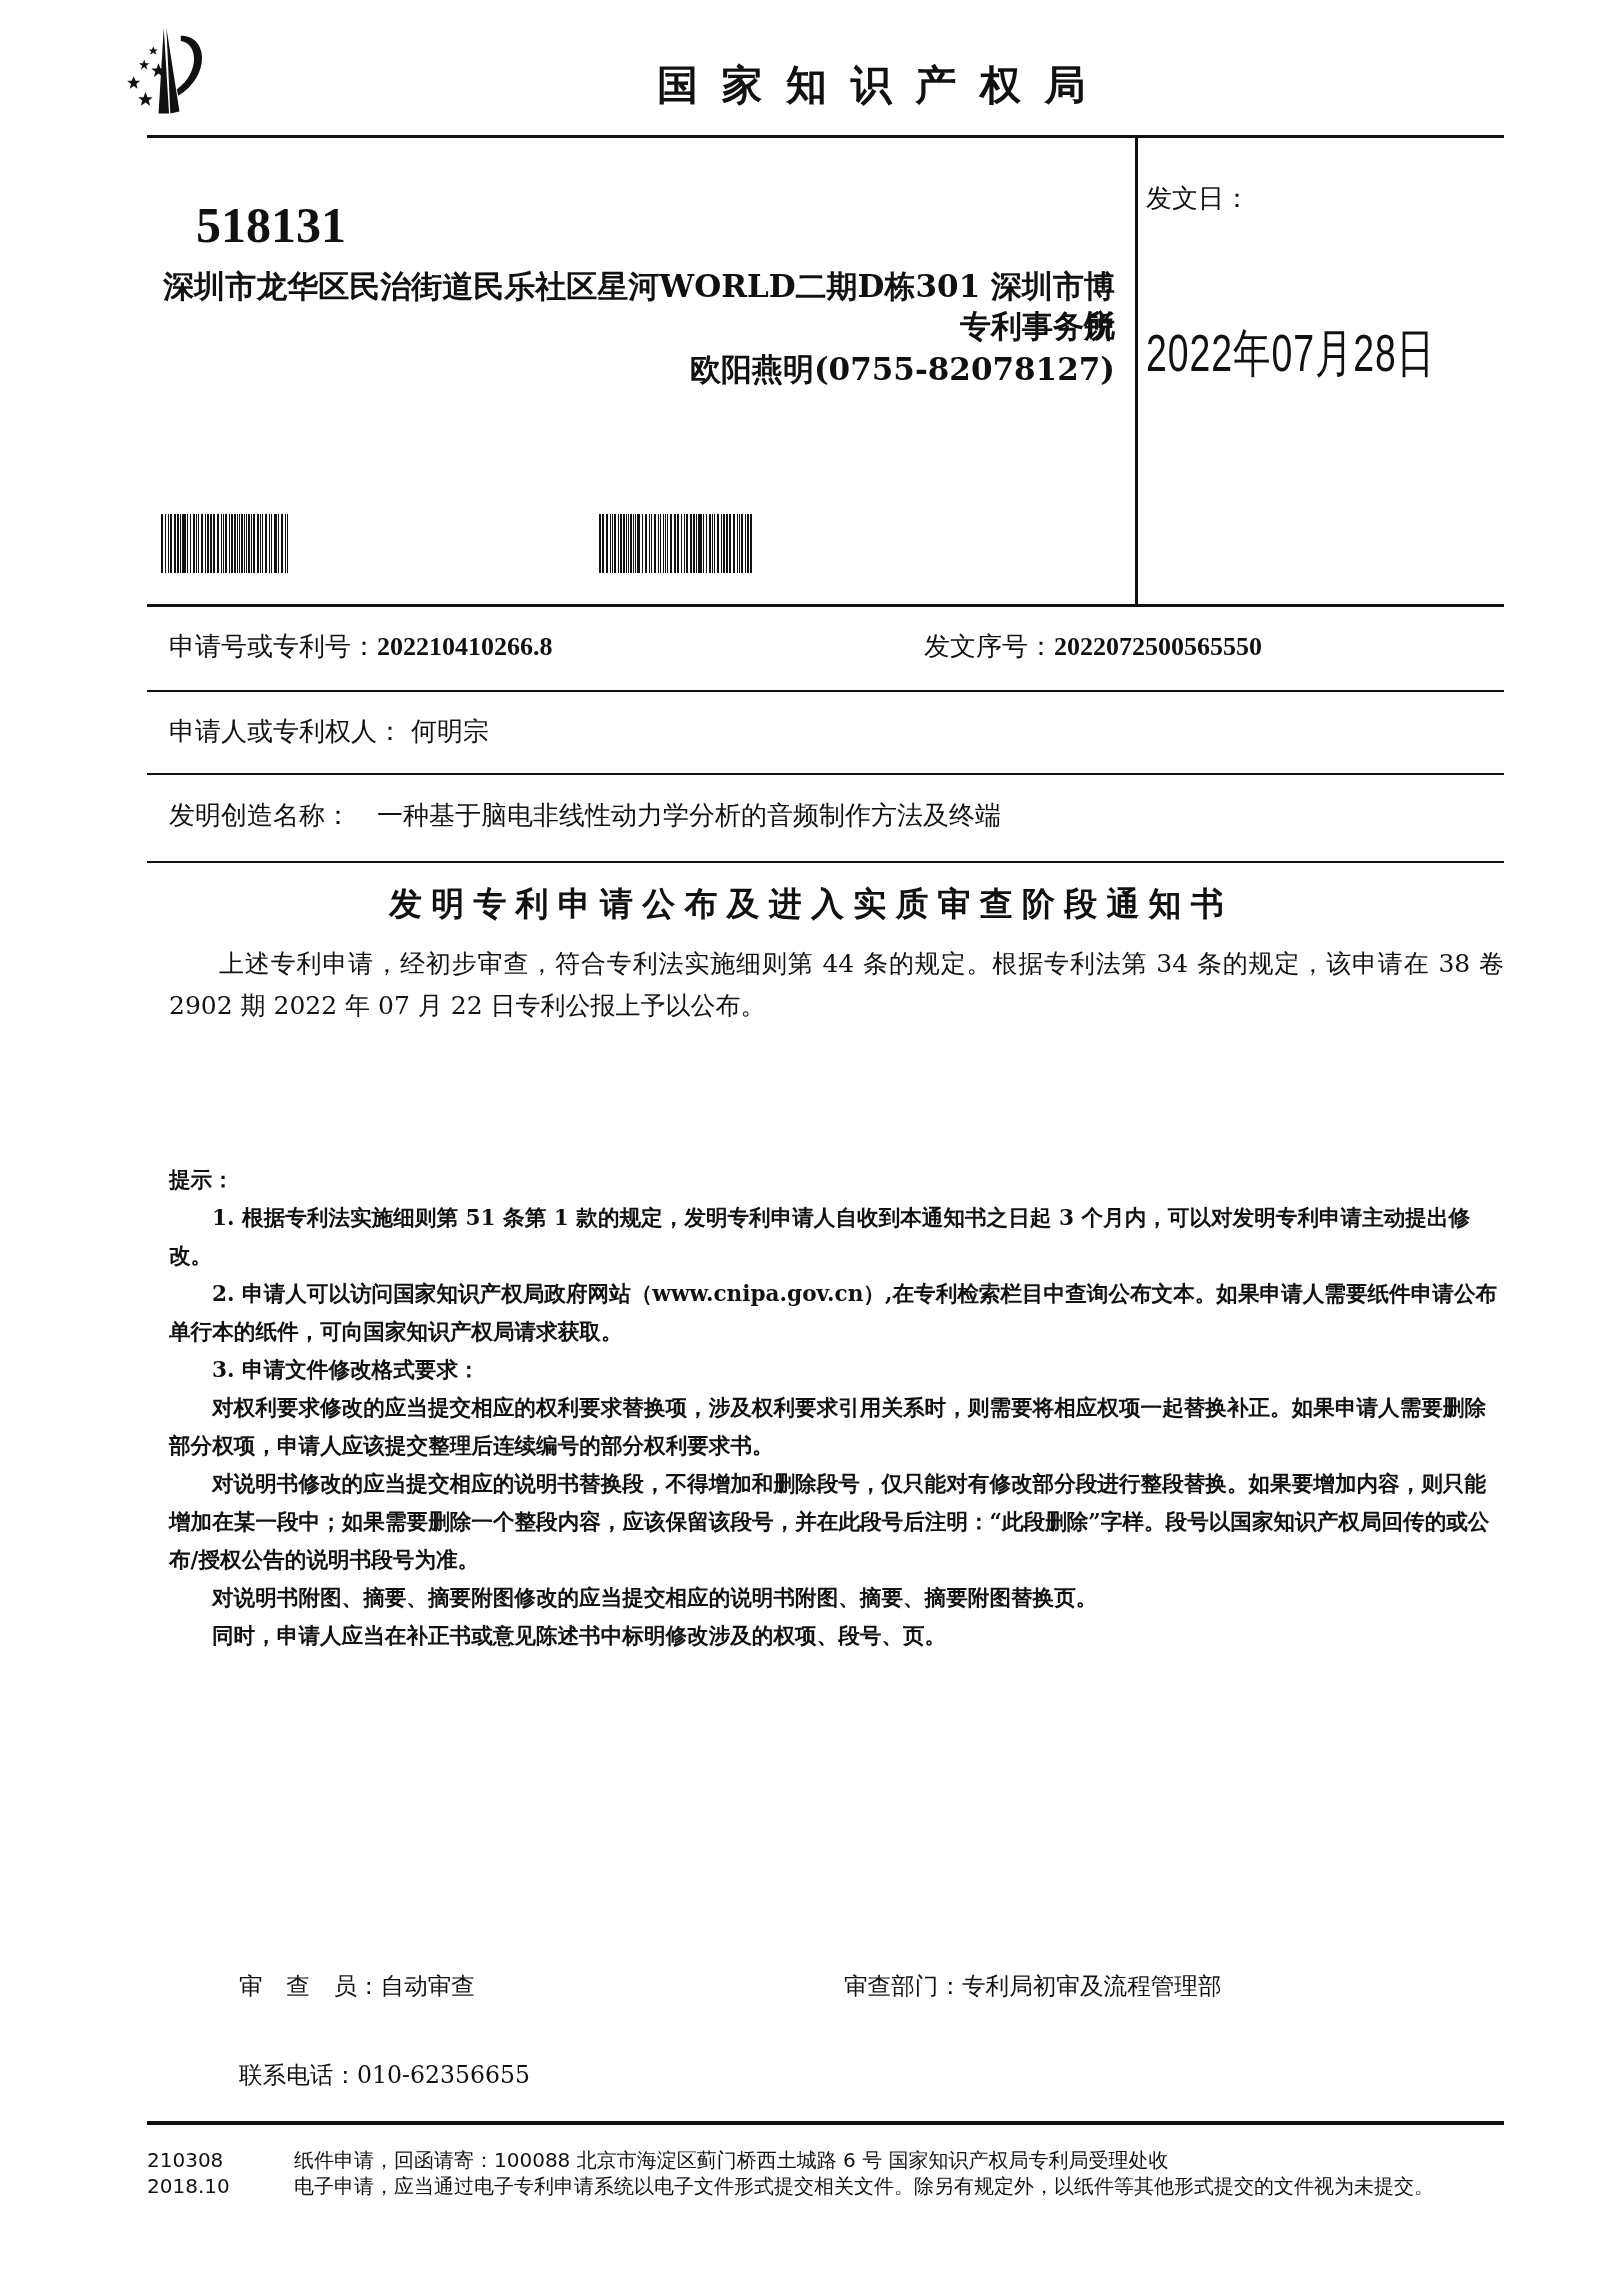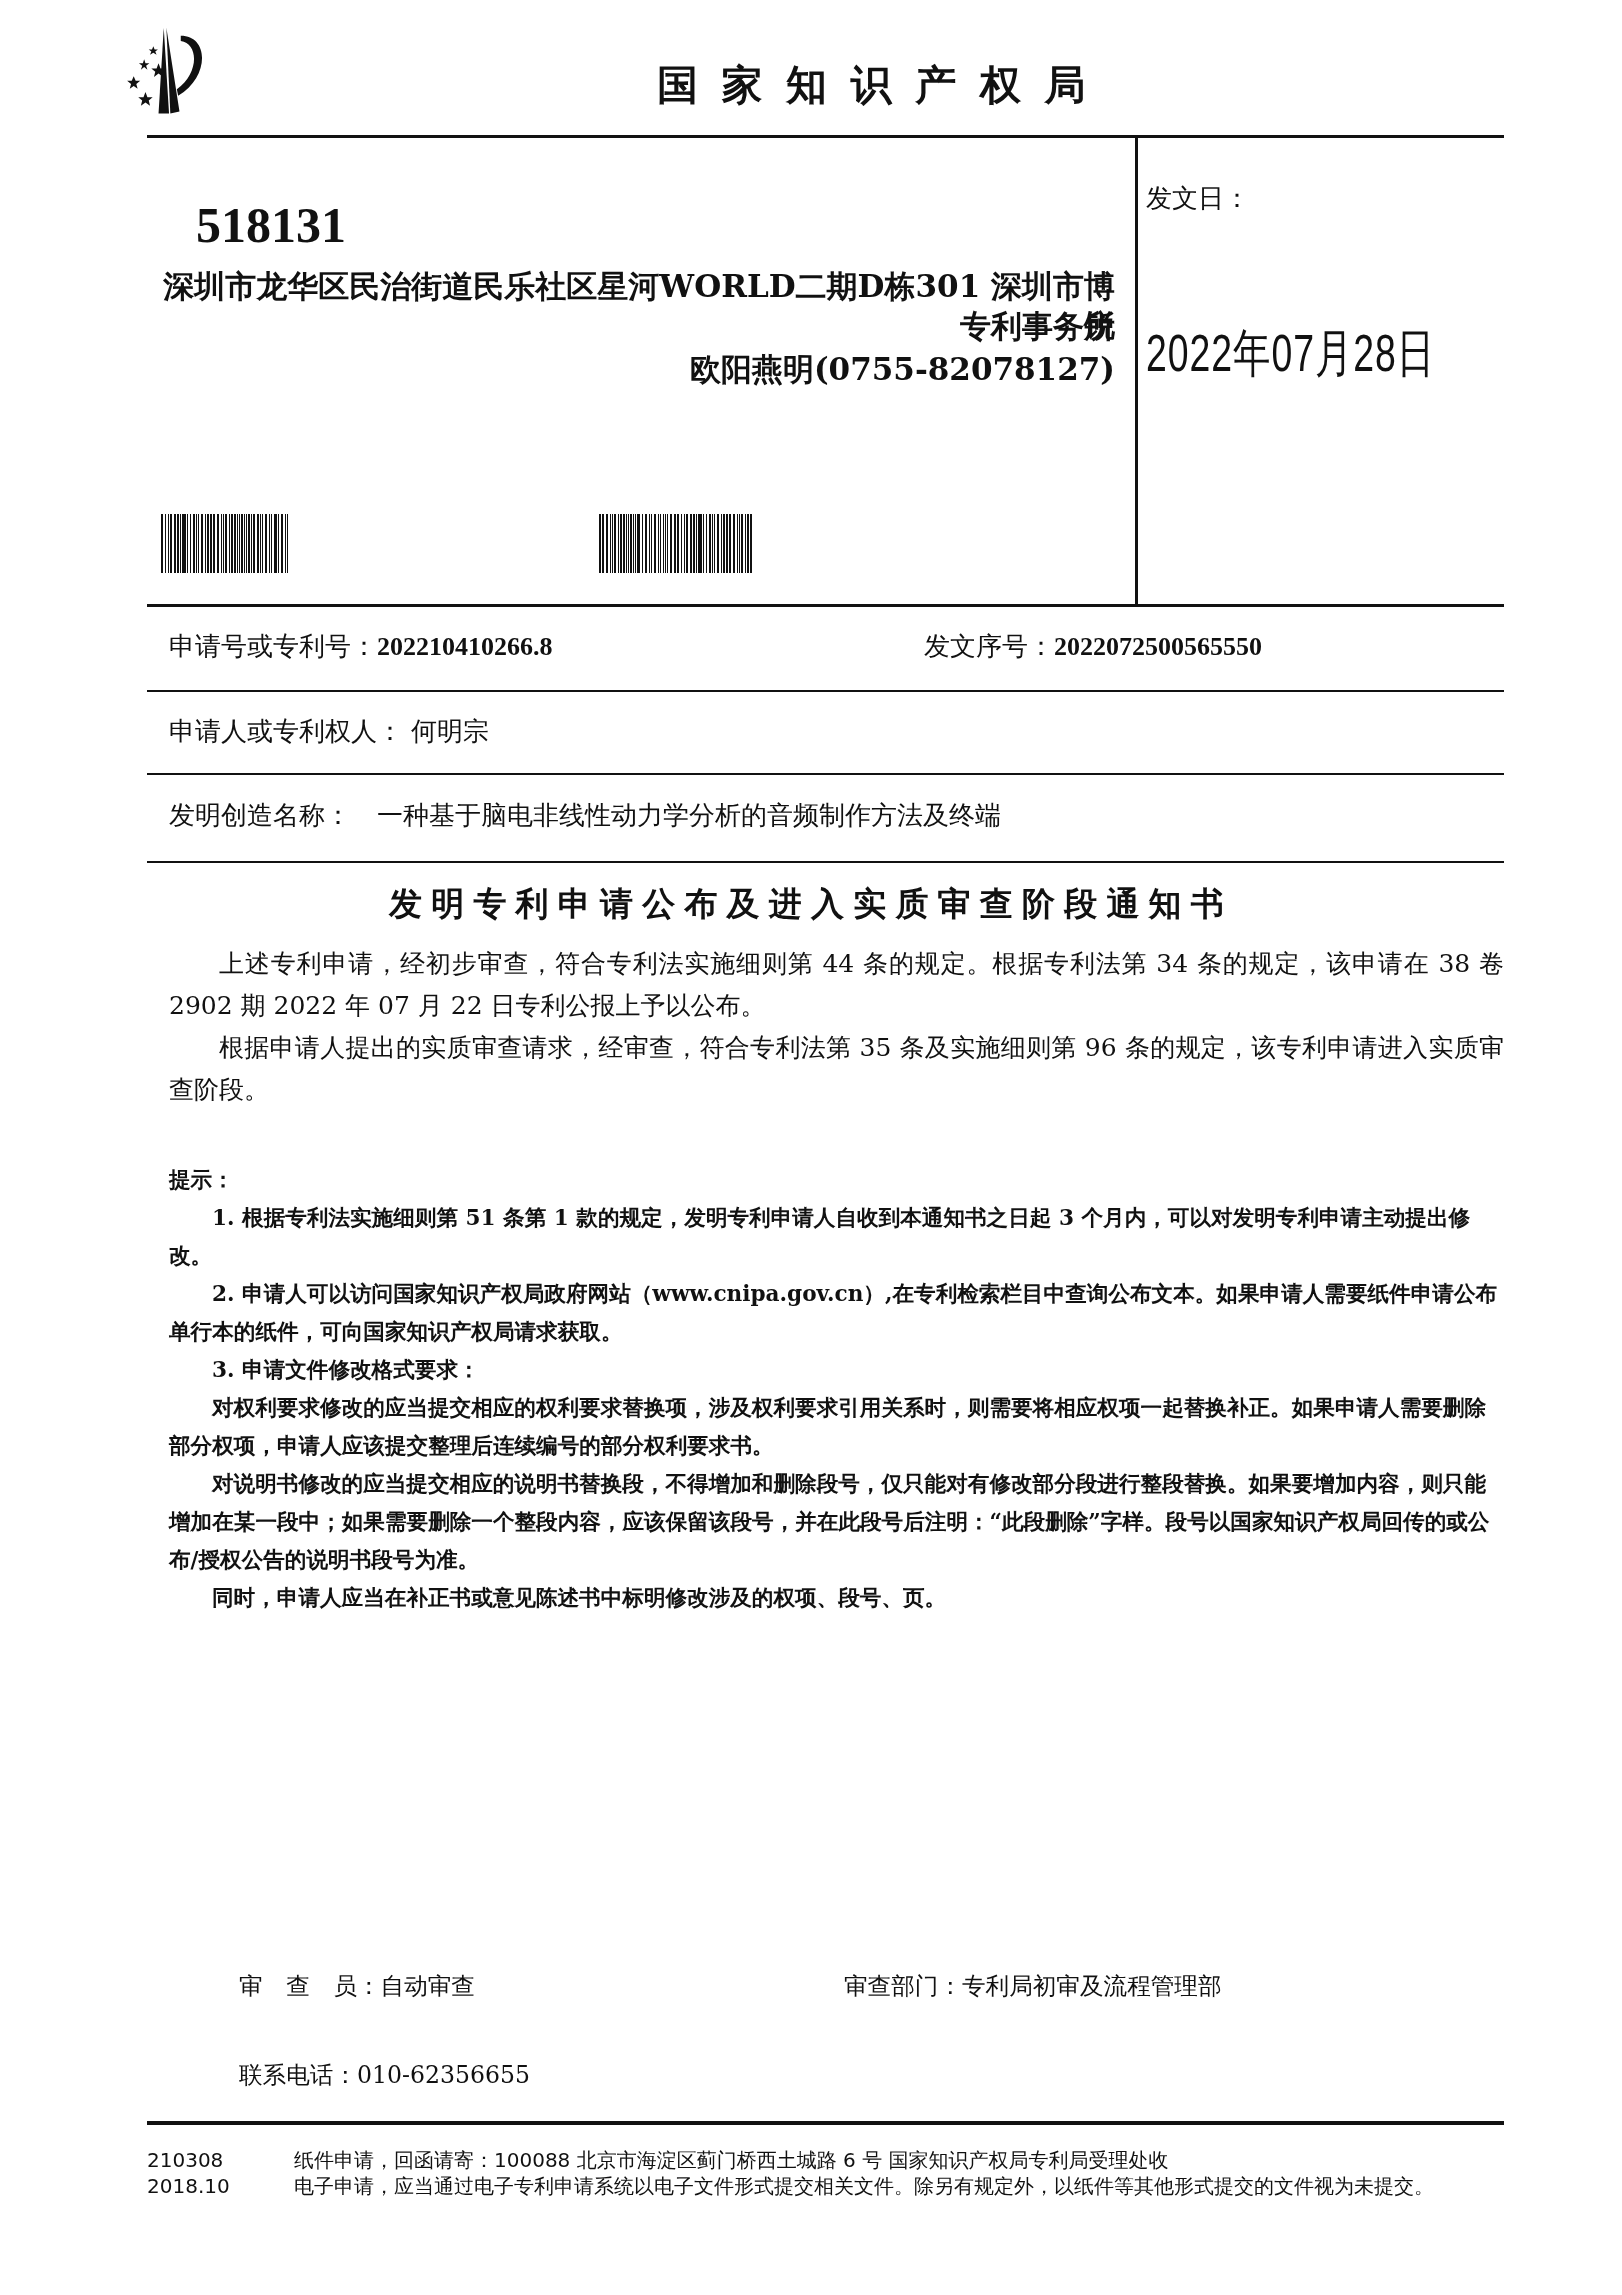--- a/index.html
+++ b/index.html
@@ -184,30 +184,30 @@
 <div class="abs field" style="top:714px;">
   <span>申请人或专利权人：</span><span style="margin-left:7.9px;">何明宗</span>
 </div>
 <div class="abs field" style="top:798px;">
   <span>发明创造名称：</span><span style="margin-left:26px;">一种基于脑电非线性动力学分析的音频制作方法及终端</span>
 </div>
 
 <div class="abs notice-title">发明专利申请公布及进入实质审查阶段通知书</div>
 <div class="abs body-text" style="top:943px;">
   <p>上述专利申请，经初步审查，符合专利法实施细则第 44 条的规定。根据专利法第 34 条的规定，该申请在 38 卷 2902 期 2022 年 07 月 22 日专利公报上予以公布。</p>
-  <p>根据申请人提出的实质审查请求，经审查，符合专利法第 35 条及实施细则第 96 条的规定，该专利申请进入实质审查阶段。</p>
 </div>
 
 <div class="abs hints" style="top:1161px;font-weight:bold;">
   <p>提示：</p>
   <p class="ind">1. 根据专利法实施细则第 51 条第 1 款的规定，发明专利申请人自收到本通知书之日起 3 个月内，可以对发明专利申请主动提出修改。</p>
   <p class="ind">2.  申请人可以访问国家知识产权局政府网站（www.cnipa.gov.cn）,在专利检索栏目中查询公布文本。如果申请人需要纸件申请公布单行本的纸件，可向国家知识产权局请求获取。</p>
   <p class="ind">3. 申请文件修改格式要求：</p>
   <p class="ind">对权利要求修改的应当提交相应的权利要求替换项，涉及权利要求引用关系时，则需要将相应权项一起替换补正。如果申请人需要删除部分权项，申请人应该提交整理后连续编号的部分权利要求书。</p>
   <p class="ind">对说明书修改的应当提交相应的说明书替换段，不得增加和删除段号，仅只能对有修改部分段进行整段替换。如果要增加内容，则只能增加在某一段中；如果需要删除一个整段内容，应该保留该段号，并在此段号后注明：“此段删除”字样。段号以国家知识产权局回传的或公布/授权公告的说明书段号为准。</p>
+  <p class="ind">对说明书附图、摘要、摘要附图修改的应当提交相应的说明书附图、摘要、摘要附图替换页。</p>
   <p class="ind">同时，申请人应当在补正书或意见陈述书中标明修改涉及的权项、段号、页。</p>
 </div>
 
 <div class="abs sig" style="left:239px;top:1970px;">
   <span>审　查　员：</span><span>自动审查</span>
 </div>
 <div class="abs sig" style="left:844px;top:1970px;">
   <span>审查部门：</span><span>专利局初审及流程管理部</span>
 </div>
 <div class="abs sig" style="left:239px;top:2059px;">

